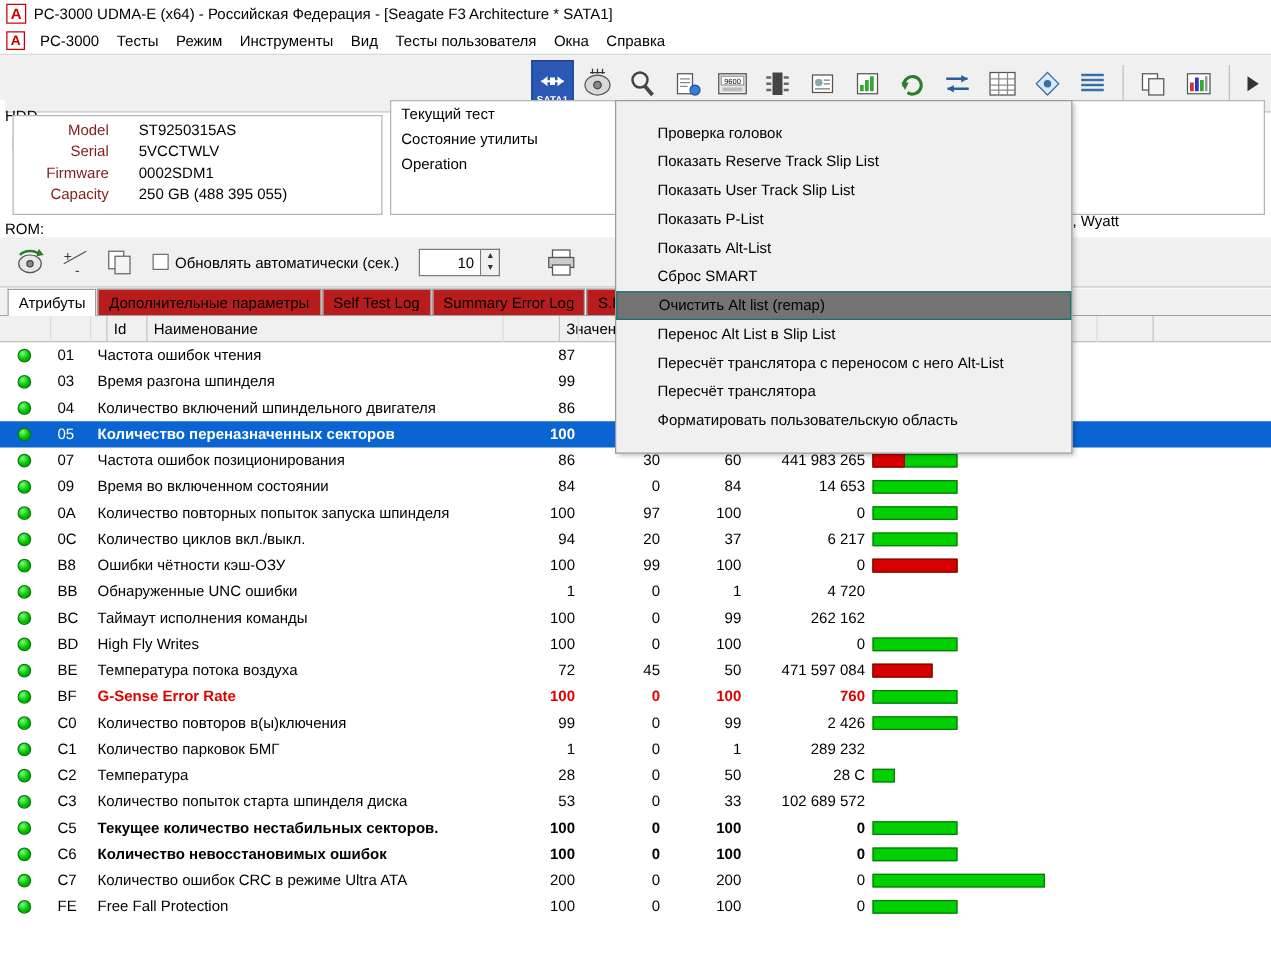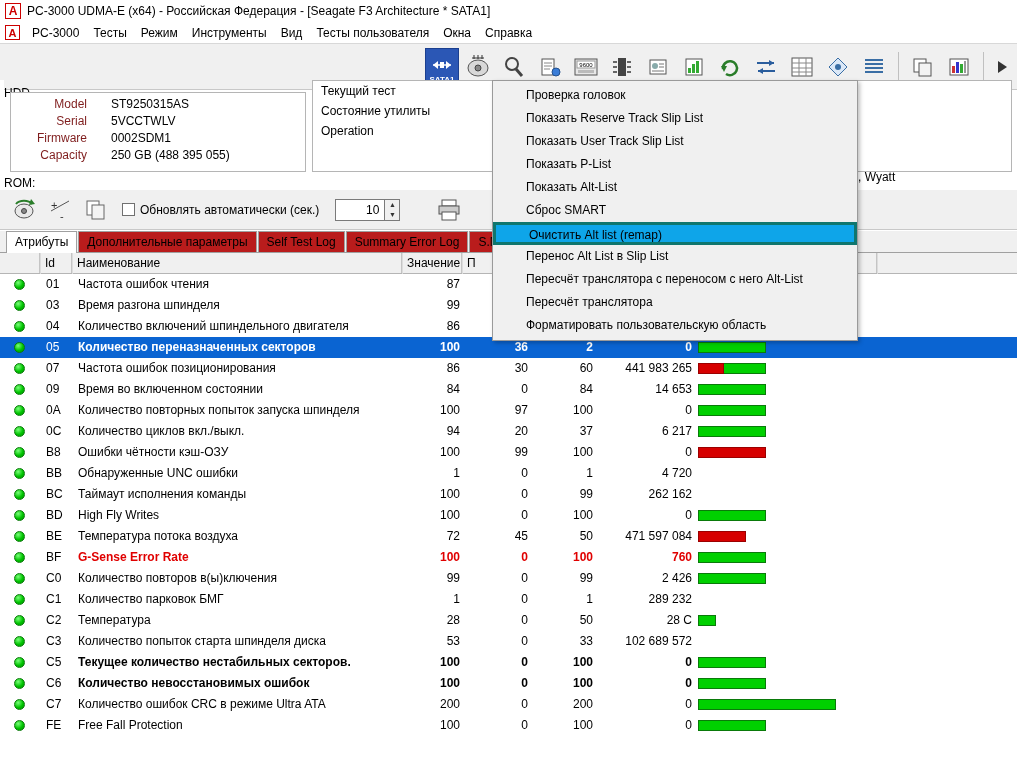--- a/index.html
+++ b/index.html
@@ -110,21 +110,21 @@
   }
   .tab.active { background: #ffffff; position: relative; top: 1px; height: 22px; }
 
   
   .gridhead {
     position: absolute; left: 0; top: 253px; width: 1017px; height: 21px;
     background: #f0f0f0; border-bottom: 1px solid #b5b5b5; font-size: 12px;
   }
   .gridhead .hc {
     position: absolute; top: 0; height: 20px; line-height: 20px;
-    border-right: 1px solid #c4c4c4; color: #000; padding: 0 5px; overflow: hidden; white-space: nowrap;
+    border-right: 1px solid #c4c4c4; color: #000; padding: 0 5px; overflow: hidden; white-space: nowrap; margin-left: 46px;
   }
   .gridbody { position: absolute; left: 0; top: 274px; width: 1017px; height: 460px; background: #fff; }
   .grow { position: relative; height: 21px; font-size: 12px; color: #000; }
   .grow.sel { background: #0a64d2; color: #fff; }
   .grow .led {
     position: absolute; left: 14px; top: 5px; width: 11px; height: 11px; border-radius: 50%;
     background: radial-gradient(circle at 35% 30%, #7bff7b 0%, #00c400 55%, #009000 100%);
     border: 1px solid #0a7a0a;
   }
   .grow .cid { position: absolute; left: 46px; top: 0; line-height: 21px; }
@@ -138,24 +138,24 @@
   .grow.bold .cname, .grow.bold .cval, .grow.bold .cthr, .grow.bold .cworst, .grow.bold .craw { font-weight: bold; }
   .grow.danger .cname, .grow.danger .cval, .grow.danger .cthr, .grow.danger .cworst, .grow.danger .craw { color: #e00000; font-weight: bold; }
 
   
   .vline { position: absolute; top: 253px; width: 1px; background: #dcdcdc; height: 481px; }
 
   
   .ctxmenu {
     position: absolute; left: 492px; top: 80px; width: 366px;
     background: #f0f0f0; border: 1px solid #9a9a9a; box-shadow: 2px 2px 4px rgba(0,0,0,0.25);
-    padding: 3px 0; z-index: 50;
+    padding: 14px 0; z-index: 50;
   }
   .ctxitem { height: 23px; line-height: 23px; font-size: 12px; color: #000; padding-left: 33px; white-space: nowrap; }
-  .ctxitem.hl { background: #0ea5e9; border: 3px solid #0f766e; height: 23px; line-height: 21px; }
+  .ctxitem.hl { background: #737373; border: 1px solid #0f766e; height: 23px; line-height: 21px; }
 
   
   .rightstrip { position: absolute; left: 858px; top: 170px; width: 159px; height: 22px; font-size: 12px; color: #000; }
   .statusline { position: absolute; left: 0; top: 734px; width: 1017px; height: 31px; background: #fff; }
   .leftedge { position: absolute; left: 0; top: 80px; width: 4px; height: 654px; background: #ffffff; }
 </style>
 </head>
 <body>
 
 <div id="app">

